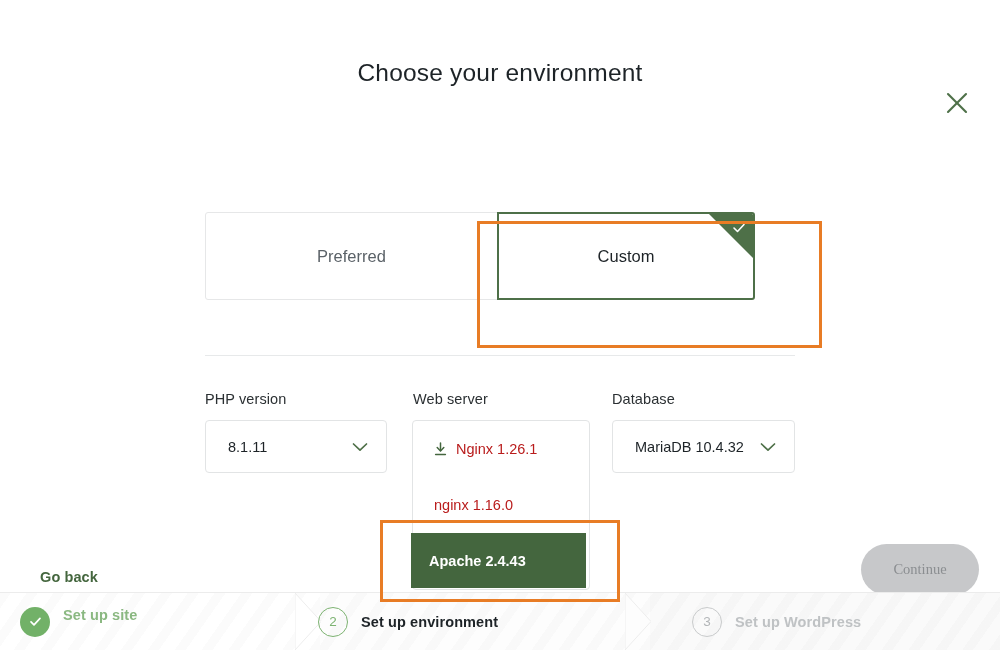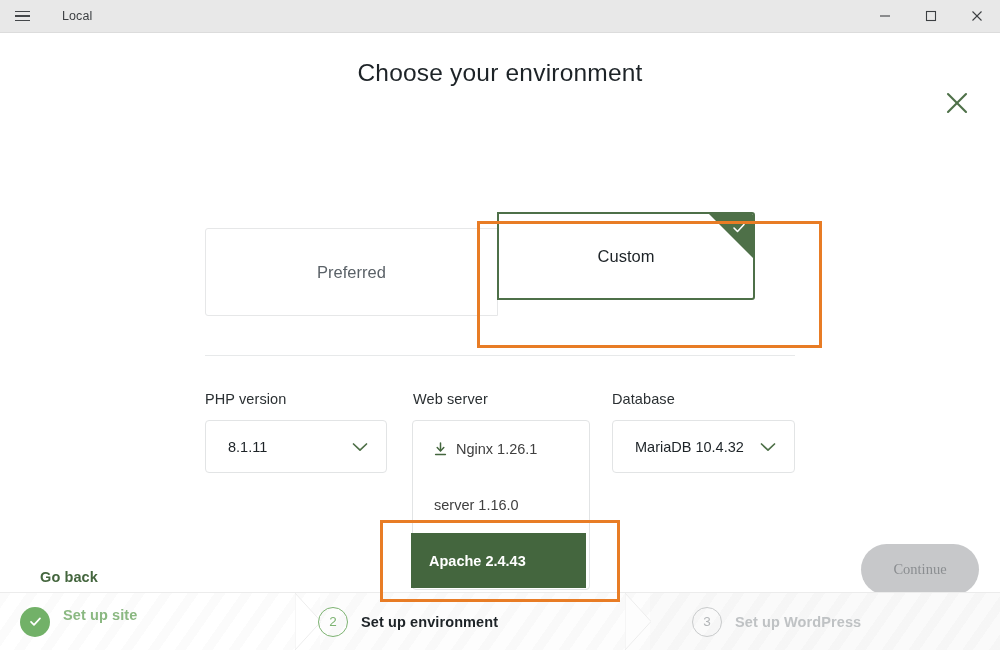--- a/index.html
+++ b/index.html
@@ -121,21 +121,20 @@
     background: #ffffff;
     font-size: 16.5px;
     cursor: pointer;
   }
   .tab-preferred {
     left: 0;
     width: 293px;
     border: 1px solid #e6e7e8;
     border-radius: 3px 0 0 3px;
     color: #5b6268;
-    margin-top: 16px;
   }
   .tab-custom {
     left: 292px;
     width: 258px;
     border: 2px solid #4e7048;
     border-radius: 0 3px 3px 0;
     color: #1d2327;
     overflow: hidden;
   }
   .tab-corner {
@@ -224,21 +223,21 @@
     border: 1px solid #e2e4e5;
     border-radius: 4px;
     box-sizing: border-box;
     z-index: 5;
   }
   .dd-item {
     height: 56px;
     display: flex;
     align-items: center;
     font-size: 14.5px;
-    color: #404040;
+    color: #b91c1c;
     box-sizing: border-box;
     padding-left: 21px;
     cursor: pointer;
     text-align: right;
   }
   .dd-item .dl-icon {
     margin-right: 9px;
     display: flex;
     align-items: center;
   }
@@ -378,46 +377,20 @@
 
   .s1-inner { position: absolute; left: 20px; display: flex; }
   .s2-inner { position: absolute; left: 18px; display: flex; align-items: center; }
   .s3-inner { position: absolute; left: 62px; display: flex; align-items: center; }
 </style>
 </head>
 <body>
 
 <div id="app">
 
-  <div class="titlebar">
-    <div class="hamburger">
-      <span></span>
-        <span></span>
-        <span></span>
-    </div>
-    <div class="app-title">Local</div>
-    <div class="wincontrols">
-      <div class="wc">
-        <svg width="12" height="12" viewBox="0 0 12 12">
-            <line x1="1" y1="6" x2="11" y2="6" stroke="#3c3f42" stroke-width="1.1"></line>
-          </svg>
-      </div>
-      <div class="wc">
-        <svg width="12" height="12" viewBox="0 0 12 12">
-            <rect x="1.5" y="1.5" width="9" height="9" fill="none" stroke="#3c3f42" stroke-width="1.1"></rect>
-          </svg>
-      </div>
-      <div class="wc">
-        <svg width="12" height="12" viewBox="0 0 12 12">
-            <line x1="1.5" y1="1.5" x2="10.5" y2="10.5" stroke="#3c3f42" stroke-width="1.1"></line>
-            <line x1="10.5" y1="1.5" x2="1.5" y2="10.5" stroke="#3c3f42" stroke-width="1.1"></line>
-          </svg>
-      </div>
-    </div>
-  </div>
 
   <div class="modal">
 
     <div class="modal-title">Choose your environment</div>
 
     <div class="close-x">
       <svg width="22" height="22" viewBox="0 0 22 22">
         <line x1="2" y1="2" x2="20" y2="20" stroke="#4e7048" stroke-width="2.1" stroke-linecap="round"></line>
         <line x1="20" y1="2" x2="2" y2="20" stroke="#4e7048" stroke-width="2.1" stroke-linecap="round"></line>
       </svg>
@@ -457,21 +430,21 @@
         <span class="dl-icon">
           <svg width="13" height="14" viewBox="0 0 13 14">
             <line x1="6.5" y1="1" x2="6.5" y2="8.6" stroke="#44663e" stroke-width="1.5" stroke-linecap="round"></line>
             <polyline points="3.2,5.6 6.5,9 9.8,5.6" fill="none" stroke="#44663e" stroke-width="1.5" stroke-linecap="round" stroke-linejoin="round"></polyline>
             <line x1="1.6" y1="12.4" x2="11.4" y2="12.4" stroke="#44663e" stroke-width="1.5" stroke-linecap="round"></line>
           </svg>
         </span>
         <span>Nginx 1.26.1</span>
       </div>
       <div class="dd-item">
-        <span>server 1.16.0</span>
+        <span>nginx 1.16.0</span>
       </div>
       <div class="dd-item"></div>
     </div>
     <div class="dd-selected">
       <span>Apache 2.4.43</span>
     </div>
     <div class="hl-apache"></div>
 
     <div class="field-label lbl-db">Database</div>
     <div class="select sel-db">

